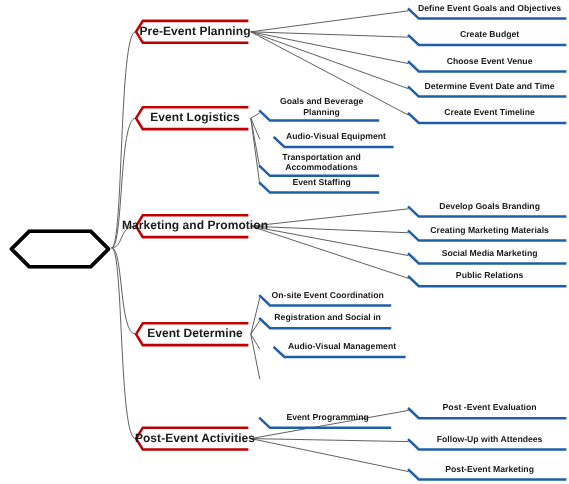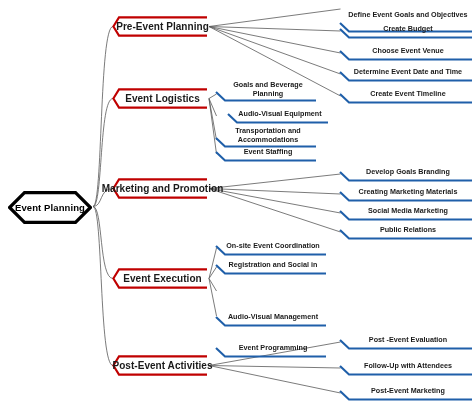--- a/index.html
+++ b/index.html
@@ -141,29 +141,28 @@
       <path d="M93,206.5 C103,206.5 99,365.5 113,365.5" stroke="#595959" stroke-width="0.8" fill="none"></path>
       <path d="M209,365.5 L340.5,342" stroke="#595959" stroke-width="0.8" fill="none"></path>
       <path d="M209,365.5 L340.5,368" stroke="#595959" stroke-width="0.8" fill="none"></path>
       <path d="M209,365.5 L340.5,393" stroke="#595959" stroke-width="0.8" fill="none"></path>
     </svg>
   <div id="nodes">
       <div class="root-node" style="left: 8px; top: 191px; width: 84px; height: 33px;">
         <svg width="84" height="33">
           <polygon points="16.5,1.6 67.5,1.6 82.4,16.5 67.5,31.4 16.5,31.4 1.6,16.5" fill="#ffffff" stroke="#000000" stroke-width="3.2" stroke-linejoin="miter"></polygon>
         </svg>
-        <span class="root-label">Event Planning</span>
       </div>
       <div class="branch-node" style="left: 112px; top: 16px; width: 95px; height: 21px;">
         <svg width="95" height="21">
           <path d="M95,1.4 L7,1.4 L1.4,10.5 L7,19.6 L95,19.6" fill="none" stroke="#C00000" stroke-width="2.1" stroke-linejoin="miter" stroke-linecap="butt"></path>
         </svg>
         <span class="branch-label">Pre-Event Planning</span>
       </div>
-      <div class="leaf-node" style="left: 340px; top: 1px; width: 132px; height: 32px;">
+      <div class="leaf-node" style="left: 340px; top: 1px; width: 132px; height: 16px;">
         <svg width="134" height="18">
           <path d="M0,8 L9,16.5 L132,16.5" fill="none" stroke="#1F5FA9" stroke-width="2.1" stroke-linejoin="miter" stroke-linecap="butt"></path>
         </svg>
         <span class="leaf-label">Define Event Goals and Objectives</span>
       </div>
       <div class="leaf-node" style="left: 340px; top: 23px; width: 132px; height: 16px;">
         <svg width="134" height="18">
           <path d="M0,8 L9,16.5 L132,16.5" fill="none" stroke="#1F5FA9" stroke-width="2.1" stroke-linejoin="miter" stroke-linecap="butt"></path>
         </svg>
         <span class="leaf-label">Create Budget</span>
@@ -243,35 +242,35 @@
       <div class="leaf-node" style="left: 340px; top: 224px; width: 132px; height: 16px;">
         <svg width="134" height="18">
           <path d="M0,8 L9,16.5 L132,16.5" fill="none" stroke="#1F5FA9" stroke-width="2.1" stroke-linejoin="miter" stroke-linecap="butt"></path>
         </svg>
         <span class="leaf-label">Public Relations</span>
       </div>
       <div class="branch-node" style="left: 112px; top: 268px; width: 95px; height: 21px;">
         <svg width="95" height="21">
           <path d="M95,1.4 L7,1.4 L1.4,10.5 L7,19.6 L95,19.6" fill="none" stroke="#C00000" stroke-width="2.1" stroke-linejoin="miter" stroke-linecap="butt"></path>
         </svg>
-        <span class="branch-label">Event Execution</span>
+        <span class="branch-label">Event Determine</span>
       </div>
       <div class="leaf-node" style="left: 216px; top: 240px; width: 110px; height: 16px;">
         <svg width="112" height="18">
           <path d="M0,8 L9,16.5 L110,16.5" fill="none" stroke="#1F5FA9" stroke-width="2.1" stroke-linejoin="miter" stroke-linecap="butt"></path>
         </svg>
         <span class="leaf-label">On-site Event Coordination</span>
       </div>
       <div class="leaf-node" style="left: 216px; top: 259px; width: 110px; height: 16px;">
         <svg width="112" height="18">
           <path d="M0,8 L9,16.5 L110,16.5" fill="none" stroke="#1F5FA9" stroke-width="2.1" stroke-linejoin="miter" stroke-linecap="butt"></path>
         </svg>
         <span class="leaf-label">Registration and Social in</span>
       </div>
-      <div class="leaf-node" style="left: 216px; top: 283px; width: 110px; height: 16px; margin-top: 28px;">
+      <div class="leaf-node" style="left: 228px; top: 283px; width: 110px; height: 16px;">
         <svg width="112" height="18">
           <path d="M0,8 L9,16.5 L110,16.5" fill="none" stroke="#1F5FA9" stroke-width="2.1" stroke-linejoin="miter" stroke-linecap="butt"></path>
         </svg>
         <span class="leaf-label">Audio-Visual Management</span>
       </div>
       <div class="leaf-node" style="left: 216px; top: 308px; width: 110px; height: 16px; margin-top: 34px;">
         <svg width="112" height="18">
           <path d="M0,8 L9,16.5 L110,16.5" fill="none" stroke="#1F5FA9" stroke-width="2.1" stroke-linejoin="miter" stroke-linecap="butt"></path>
         </svg>
         <span class="leaf-label">Event Programming</span>

